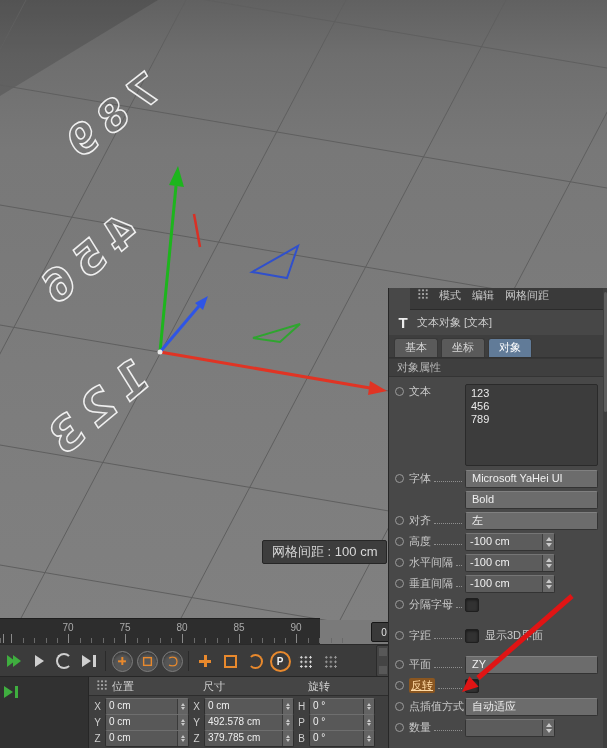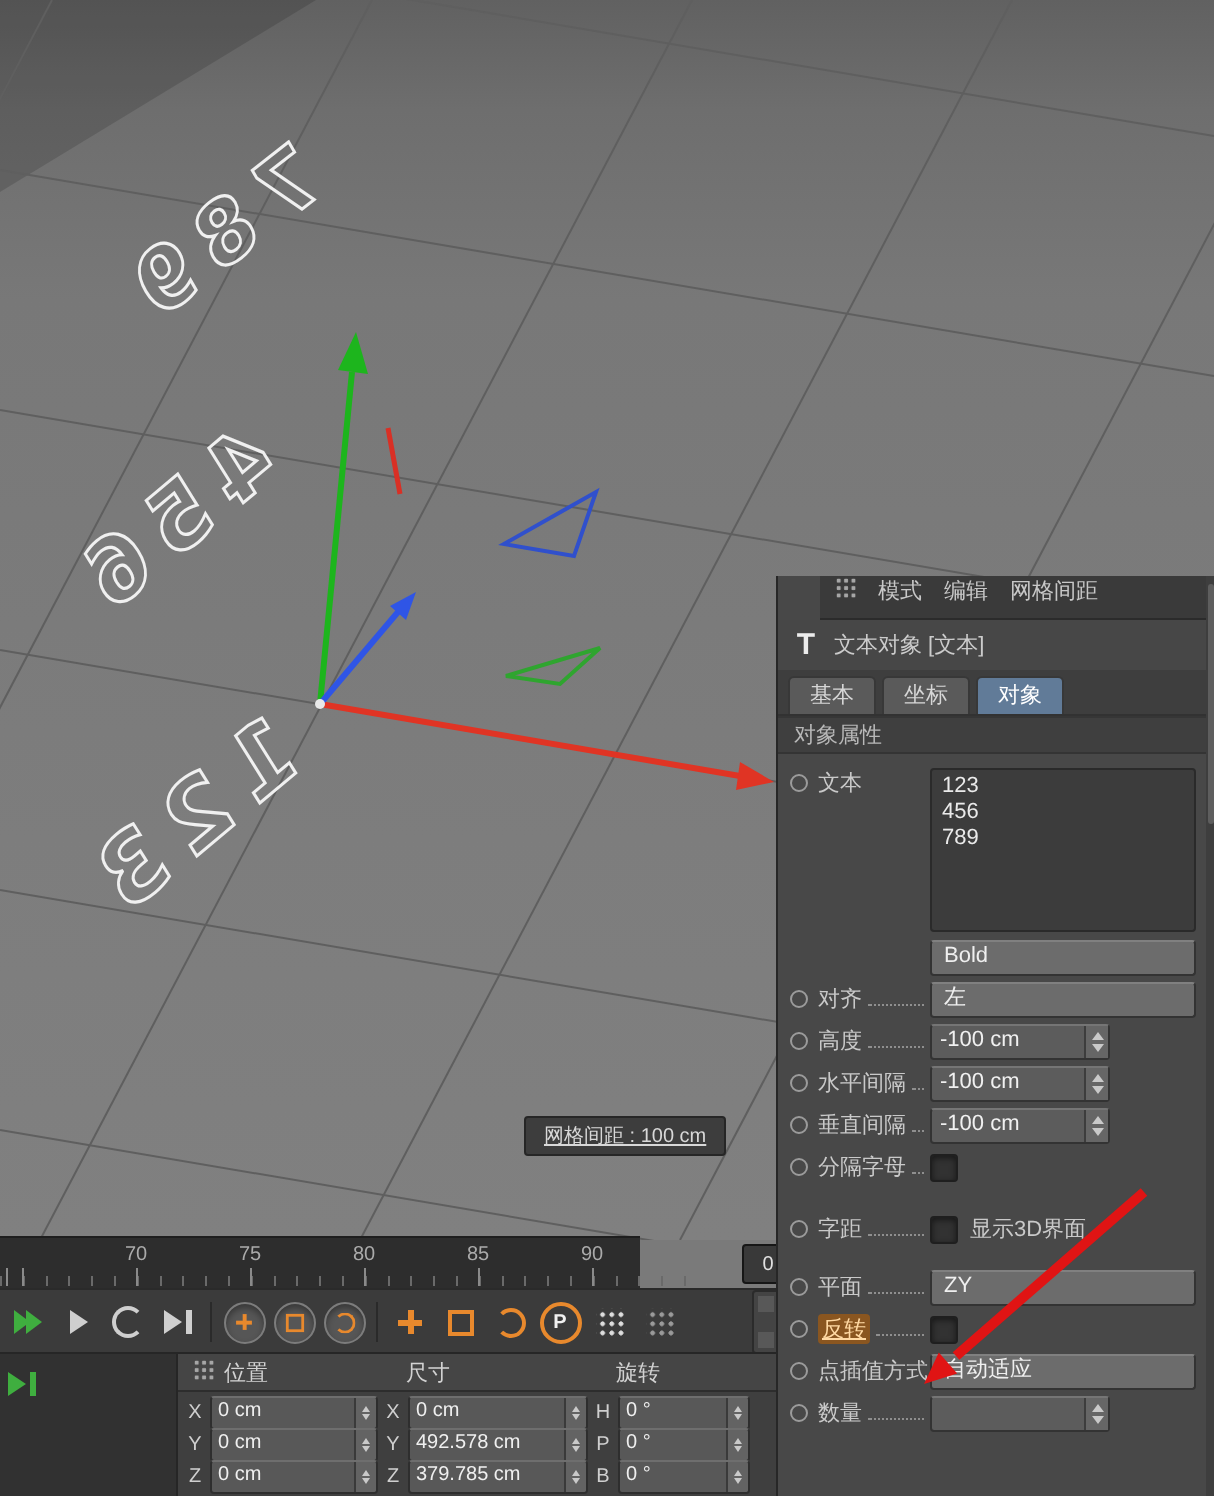--- a/index.html
+++ b/index.html
@@ -4,22 +4,22 @@
 <style>
   html,body{margin:0;padding:0;background:#1e1e1e;}
   .app{position:relative;width:607px;height:748px;overflow:hidden;
        font-family:"Liberation Sans","DejaVu Sans",sans-serif;font-size:11px;color:#cccccc;
        background:#7a7a7a;}
 
   
   .viewport{position:absolute;left:0;top:0;width:607px;height:620px;
     background:linear-gradient(180deg,#616161 0px,#6e6e6e 55px,#787878 150px,#7d7d7d 420px,#808080 620px);}
   .scene{position:absolute;left:0;top:0;}
-  .grid-label{position:absolute;left:262px;top:558px;background:#3d3d3d;border:1px solid #262626;
-    border-radius:2px;padding:2px 9px;color:#d8d8d8;font-size:10px;text-decoration:underline;}
+  .grid-label{position:absolute;left:262px;top:540px;background:#3d3d3d;border:1px solid #262626;
+    border-radius:2px;padding:2px 9px;color:#d8d8d8;font-size:13px;}
 
   
   .right-panel{position:absolute;left:388px;top:288px;width:219px;height:460px;background:#484848;
     border-left:1px solid #272727;z-index:10;overflow:hidden;}
   .rp-menubar{height:21px;background:#3a3a3a;border-bottom:1px solid #2b2b2b;display:flex;gap:11px;padding:0 7px;margin-left:21px;}
   .grid-ico{width:11px;height:11px;background-image:radial-gradient(#a6a6a6 1px,transparent 1.2px);
     background-size:3.7px 3.7px;background-position:0.5px 0.5px;flex:none;}
   .menu-item{color:#c8c8c8;}
   .rp-objheader{height:25px;display:flex;align-items:center;gap:7px;padding:0 7px;background:#474747;}
   .t-ico{font-size:15px;font-weight:bold;color:#ececec;width:14px;text-align:center;}
@@ -371,20 +371,28 @@
       <div class="attr-row tall">
         <span class="lz">
             <i class="kf"></i>
           <span class="attr-label">文本</span>
           </span>
         <div class="textarea">123
 456
 789</div>
       </div>
 
+      <div class="attr-row">
+        <span class="lz">
+            <i class="kf"></i>
+          <span class="attr-label">字体</span>
+          <span class="leader"></span>
+          </span>
+        <div class="dd">Microsoft YaHei UI</div>
+      </div>
 
       <div class="attr-row">
         <span class="lz lz-empty"></span>
         <div class="dd">Bold</div>
       </div>
 
       <div class="attr-row">
         <span class="lz">
             <i class="kf"></i>
           <span class="attr-label">对齐</span>

